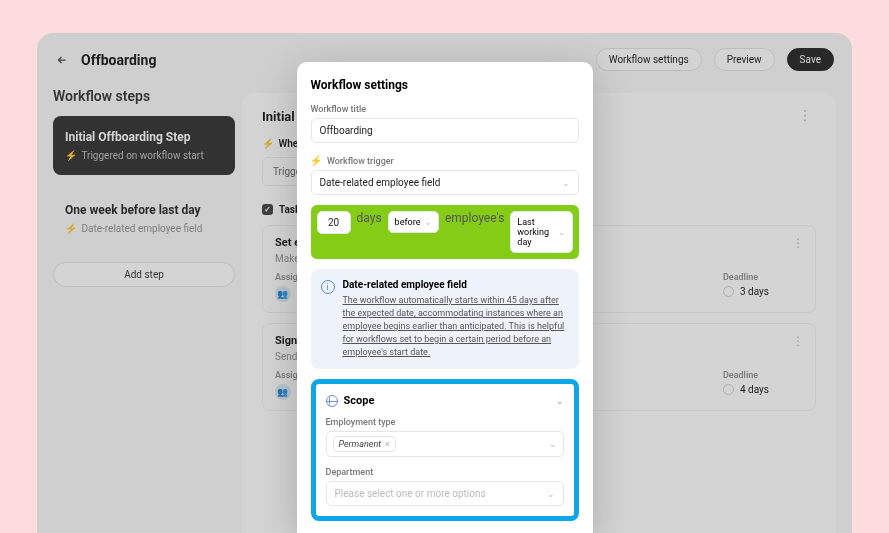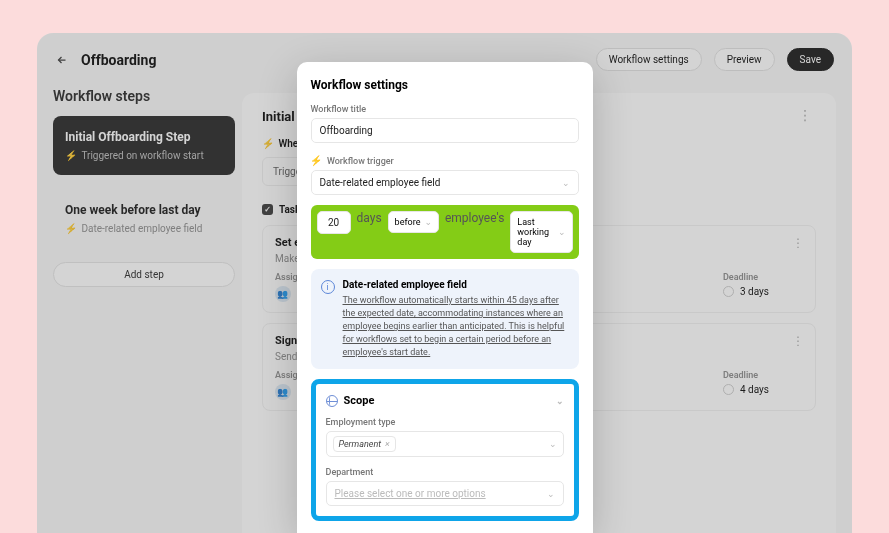--- a/index.html
+++ b/index.html
@@ -47,21 +47,21 @@
   .info-box { background:#eef3fb; border-radius:8px; padding:10px; margin-top:10px; display:flex; gap:8px; }
   .info-icon { width:14px; height:14px; border:1.5px solid #5c86d8; border-radius:50%; color:#5c86d8; font-size:9px; display:flex; align-items:center; justify-content:center; flex-shrink:0; margin-top:1px;}
   .info-title { font-size:10px; font-weight:700; margin-bottom:4px; }
   .info-text { font-size:9px; color:#555; line-height:1.45;text-decoration:underline; }
   .section-card { border:5px solid #0ea5e9; border-radius:8px; padding:10px; margin-top:10px;}
   .section-head { display:flex; align-items:center; gap:6px; font-size:11px; font-weight:700; position:relative; }
   .section-head .caret { position:absolute; right:0; }
   .scope-sub { margin-top:10px; }
   .chip { display:inline-flex; align-items:center; gap:4px; border:1px solid #e6e6e6; border-radius:4px; font-size:9px; padding:2px 5px; background:#fff; color:#444;font-style:italic;}
   .chip-x { color:#aaa; cursor:pointer; }
-  .placeholder { color:#bbb;text-decoration:underline; }
+  .placeholder { color:#bbb; }
   .bolt { color:#f2a33c; font-size:10px; }
   .chk { width:11px; height:11px; border-radius:3px; background:#333; display:inline-flex; align-items:center; justify-content:center; color:#fff; font-size:8px;}
   .globe{width:12px;height:12px;border:1px solid #6f8fd6;border-radius:50%;position:relative;display:inline-block;}
   .globe:before{content:"";position:absolute;left:50%;top:0;bottom:0;width:50%;border-left:1px solid #6f8fd6;border-radius:50%/100%;transform:translateX(-50%);}    
   .globe:after{content:"";position:absolute;top:50%;left:0;right:0;border-top:1px solid #6f8fd6;}
   .chip-wrap{ border:1px solid #e6e6e6; border-radius:5px; padding:4px 6px; display:flex; justify-content:space-between; align-items:center;}
   .circle{width:11px;height:11px;border:1.5px solid #ccc;border-radius:50%;display:inline-block;}
 </style>
 </head>
 <body>

